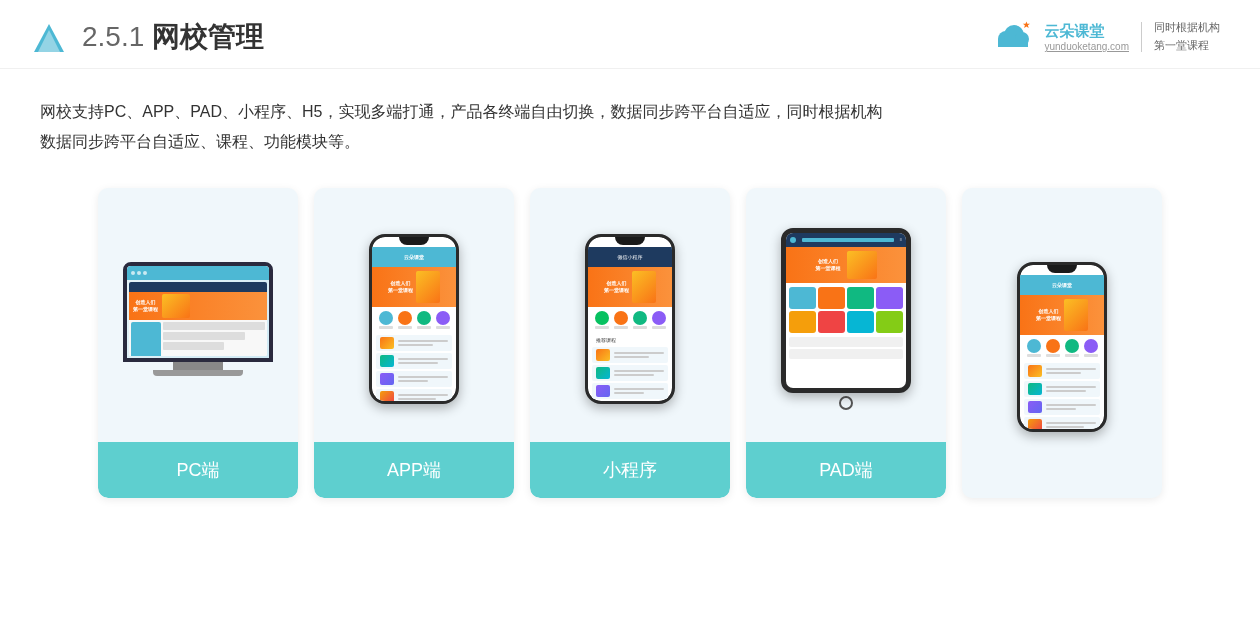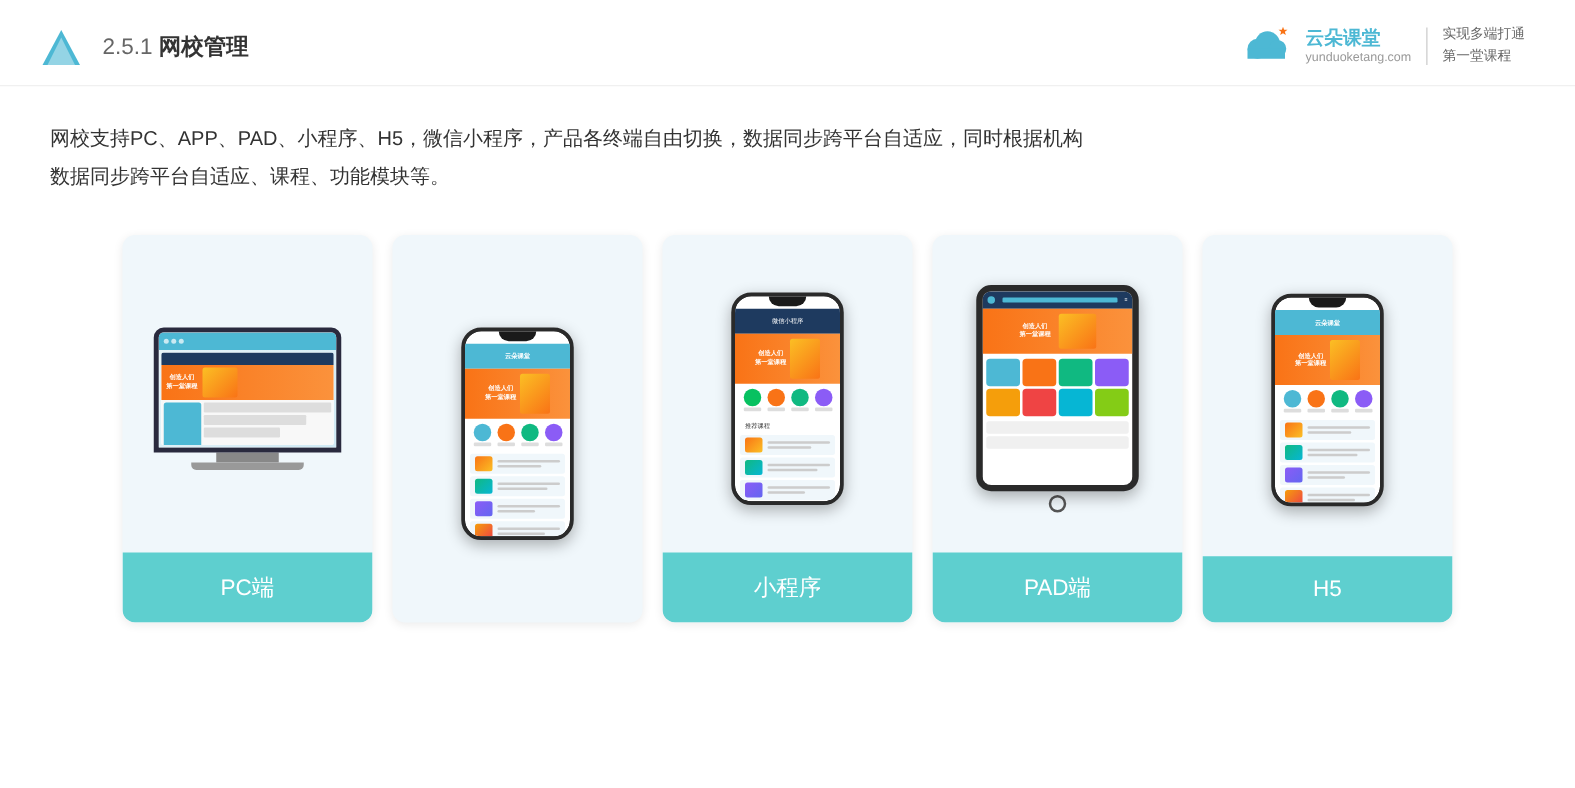--- a/index.html
+++ b/index.html
@@ -28,21 +28,21 @@
       border-bottom: 1px solid #f0f0f0;
     }
 
     .header-left {
       display: flex;
       align-items: center;
       gap: 14px;
     }
 
     .header-title {
-      font-size: 18px;
+      font-size: 28px;
       color: #333;
       font-weight: 400;
     }
 
     .header-title strong {
       font-weight: 700;
     }
 
     .header-title span.prefix {
       color: #666;
@@ -463,33 +463,33 @@
         <circle cx="18" cy="20" r="8" fill="#4db8d4"></circle>
         <circle cx="26" cy="16" r="10" fill="#4db8d4"></circle>
         <circle cx="34" cy="20" r="7" fill="#4db8d4"></circle>
         <rect x="10" y="20" width="30" height="8" fill="#4db8d4"></rect>
 
         <polygon points="40,6 41.5,10 46,10 42.5,12.5 43.8,17 40,14.5 36.2,17 37.5,12.5 34,10 38.5,10" fill="#f97316" transform="scale(0.6) translate(24,-2)"></polygon>
       </svg>
       <div style="display:flex; align-items:center; gap:6px;">
         <div style="display:flex;flex-direction:column;line-height:1.3;">
           <span class="brand-name">云朵课堂</span>
-          <span style="font-size:10px;color:#999;">yunduoketang.com</span>
+          <span style="font-size:10px;color:#999;text-decoration:underline;">yunduoketang.com</span>
         </div>
         <div class="divider-line"></div>
         <div style="font-size:11px;color:#666;line-height:1.6;">
-          <div>实现多端打通</div>
+          <div>同时根据机构</div>
           <div>第一堂课程</div>
         </div>
       </div>
     </div>
   </div>
 
   <div class="description">
-    <p>网校支持PC、APP、PAD、小程序、H5，微信小程序，产品各终端自由切换，数据同步跨平台自适应，同时根据机构</p>
+    <p>网校支持PC、APP、PAD、小程序、H5，实现多端打通，产品各终端自由切换，数据同步跨平台自适应，同时根据机构</p>
     <p>数据同步跨平台自适应、课程、功能模块等。</p>
   </div>
 
   <div class="cards-section">
 
     <div class="card">
       <div class="card-image-area">
 
         <div style="display:flex;flex-direction:column;align-items:center;">
           <div class="pc-monitor">
@@ -583,20 +583,21 @@
                       <div class="phone-card-line"></div>
                       <div class="phone-card-line" style="width:75%;"></div>
                     </div>
                   </div>
                 </div>
               </div>
             </div>
           </div>
         </div>
       </div>
+      <div class="card-footer">APP端</div>
     </div>
 
     <div class="card">
       <div class="card-image-area">
         <div class="mockup-phone">
           <div class="phone-body">
             <div class="phone-notch"></div>
             <div class="phone-screen">
               <div class="phone-screen-inner">
                 <div class="phone-header-bar" style="background:#1e3a5f;">
@@ -754,17 +755,16 @@
                       <div class="phone-card-line"></div>
                       <div class="phone-card-line" style="width:75%;"></div>
                     </div>
                   </div>
                 </div>
               </div>
             </div>
           </div>
         </div>
       </div>
-      <div class="card-footer">H5</div>
     </div>
 
   </div>
 </div>
 
 </body></html>

